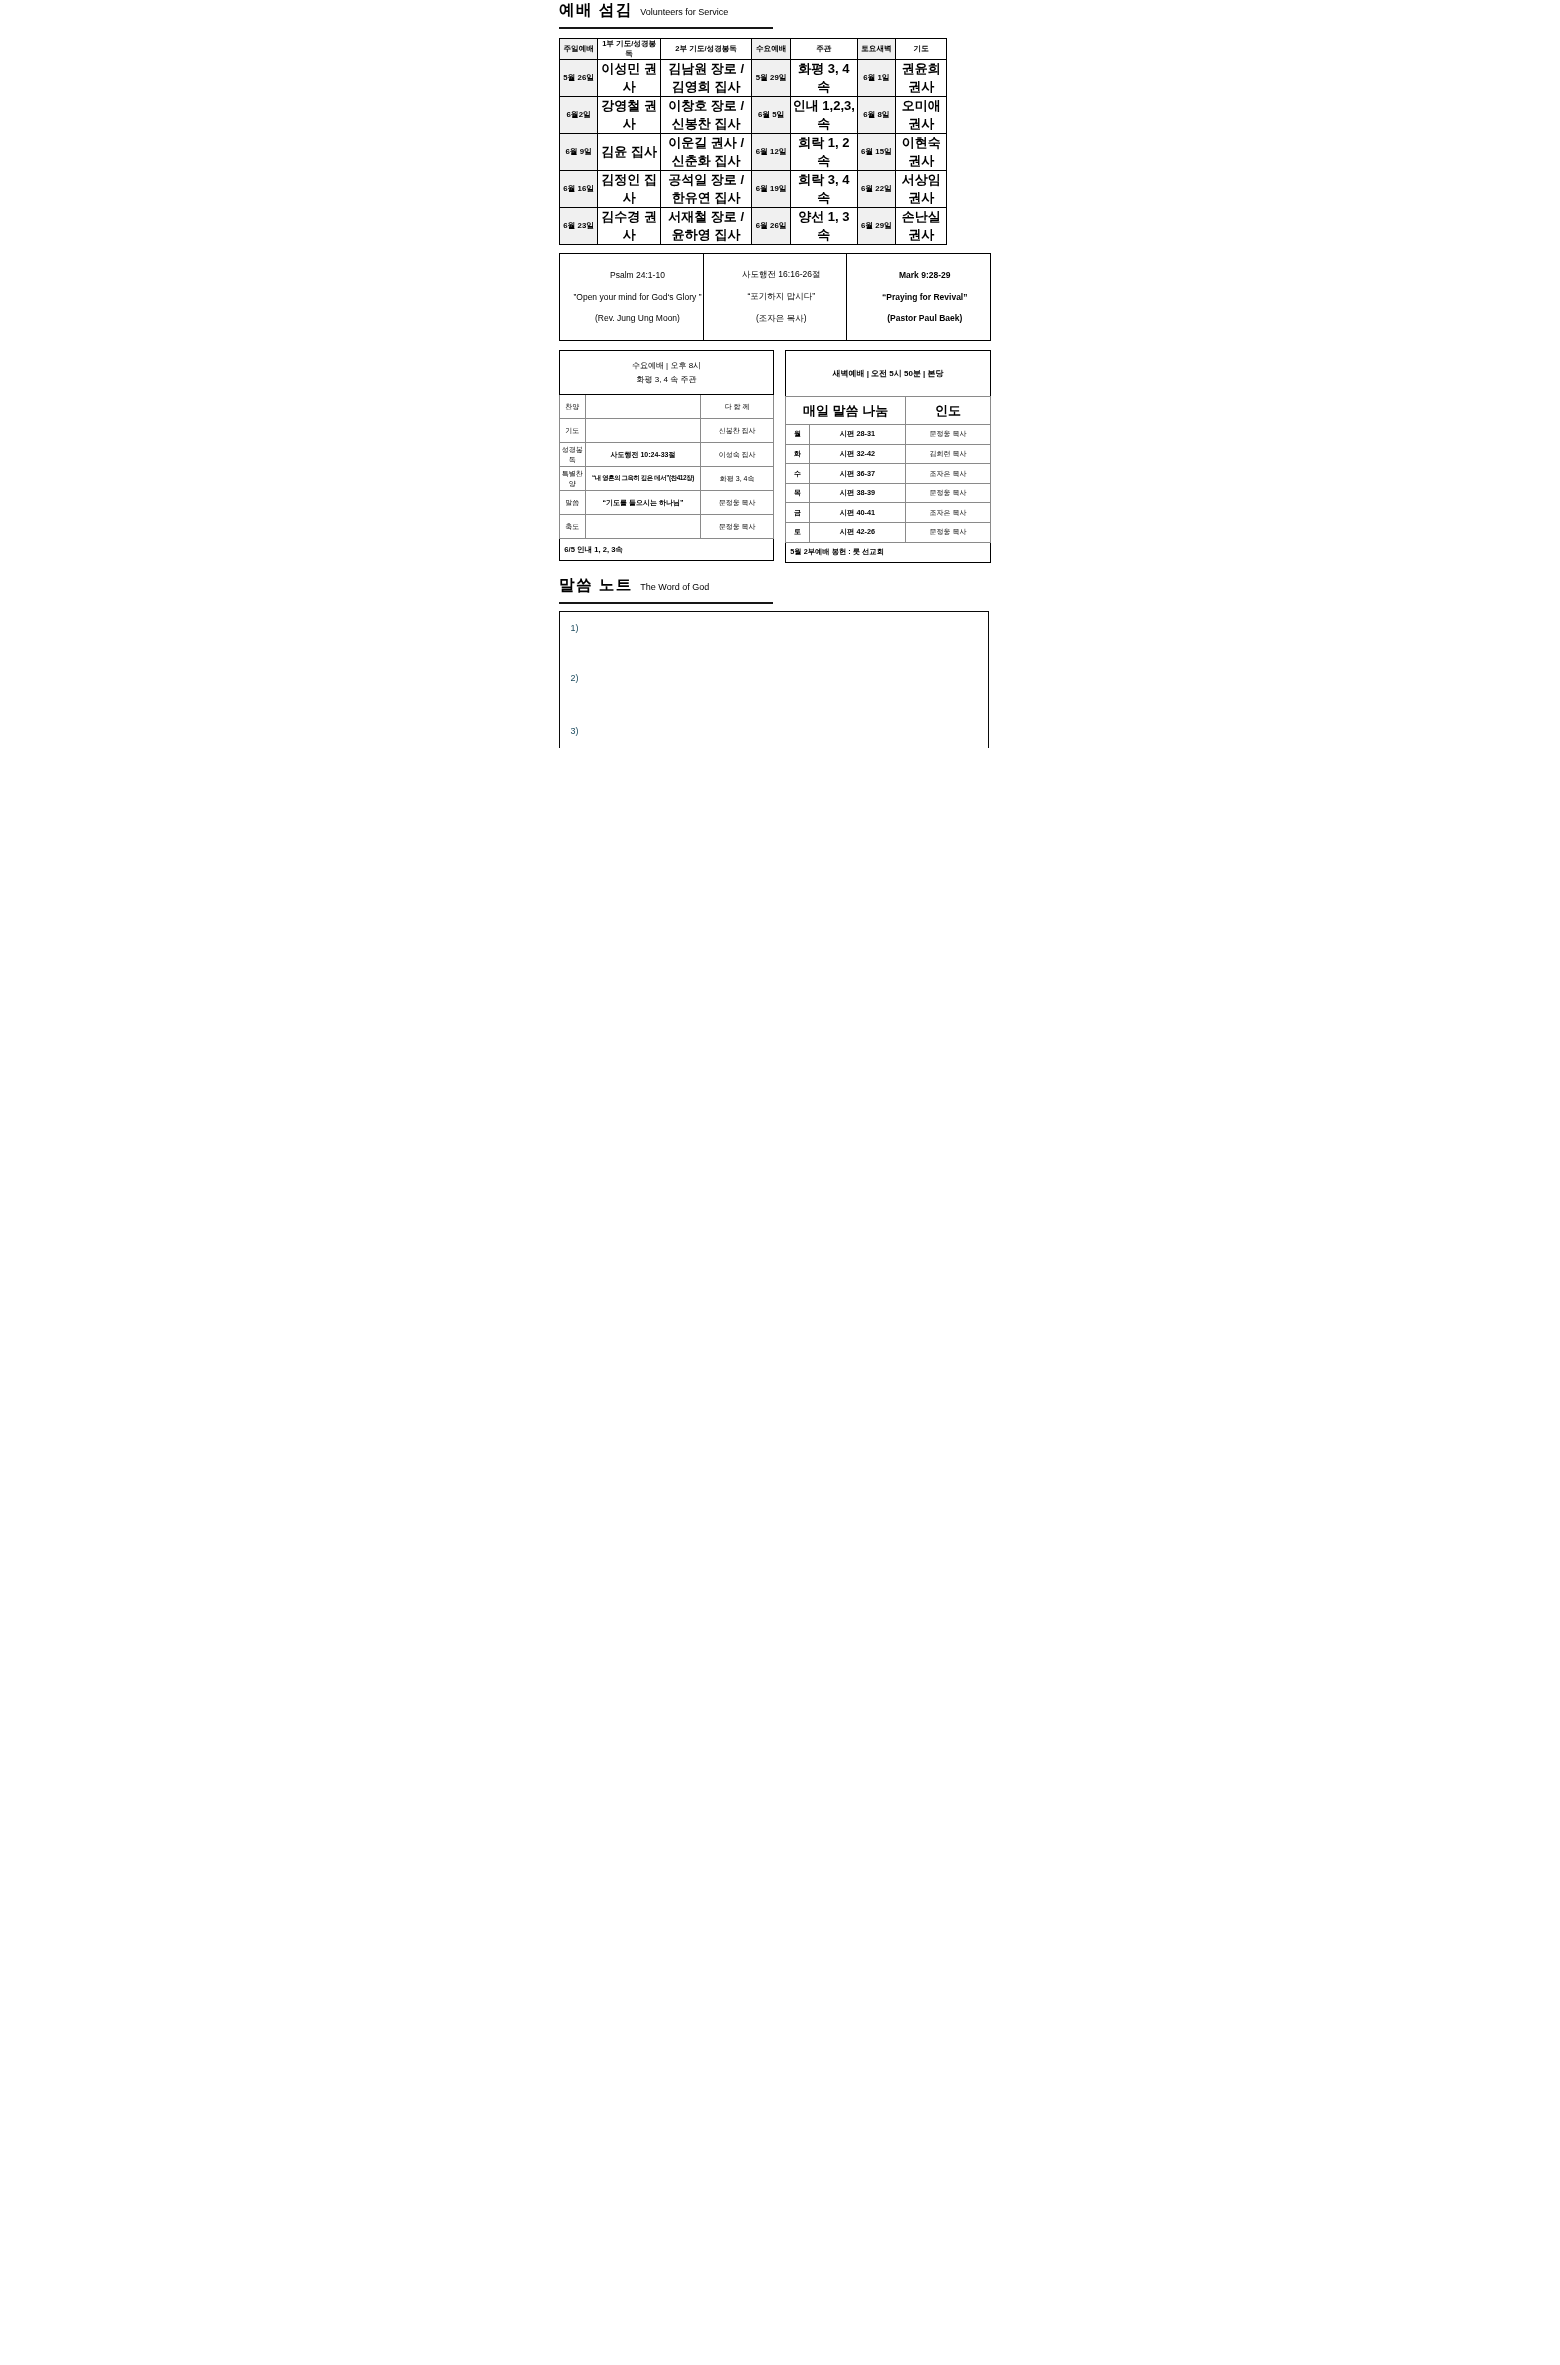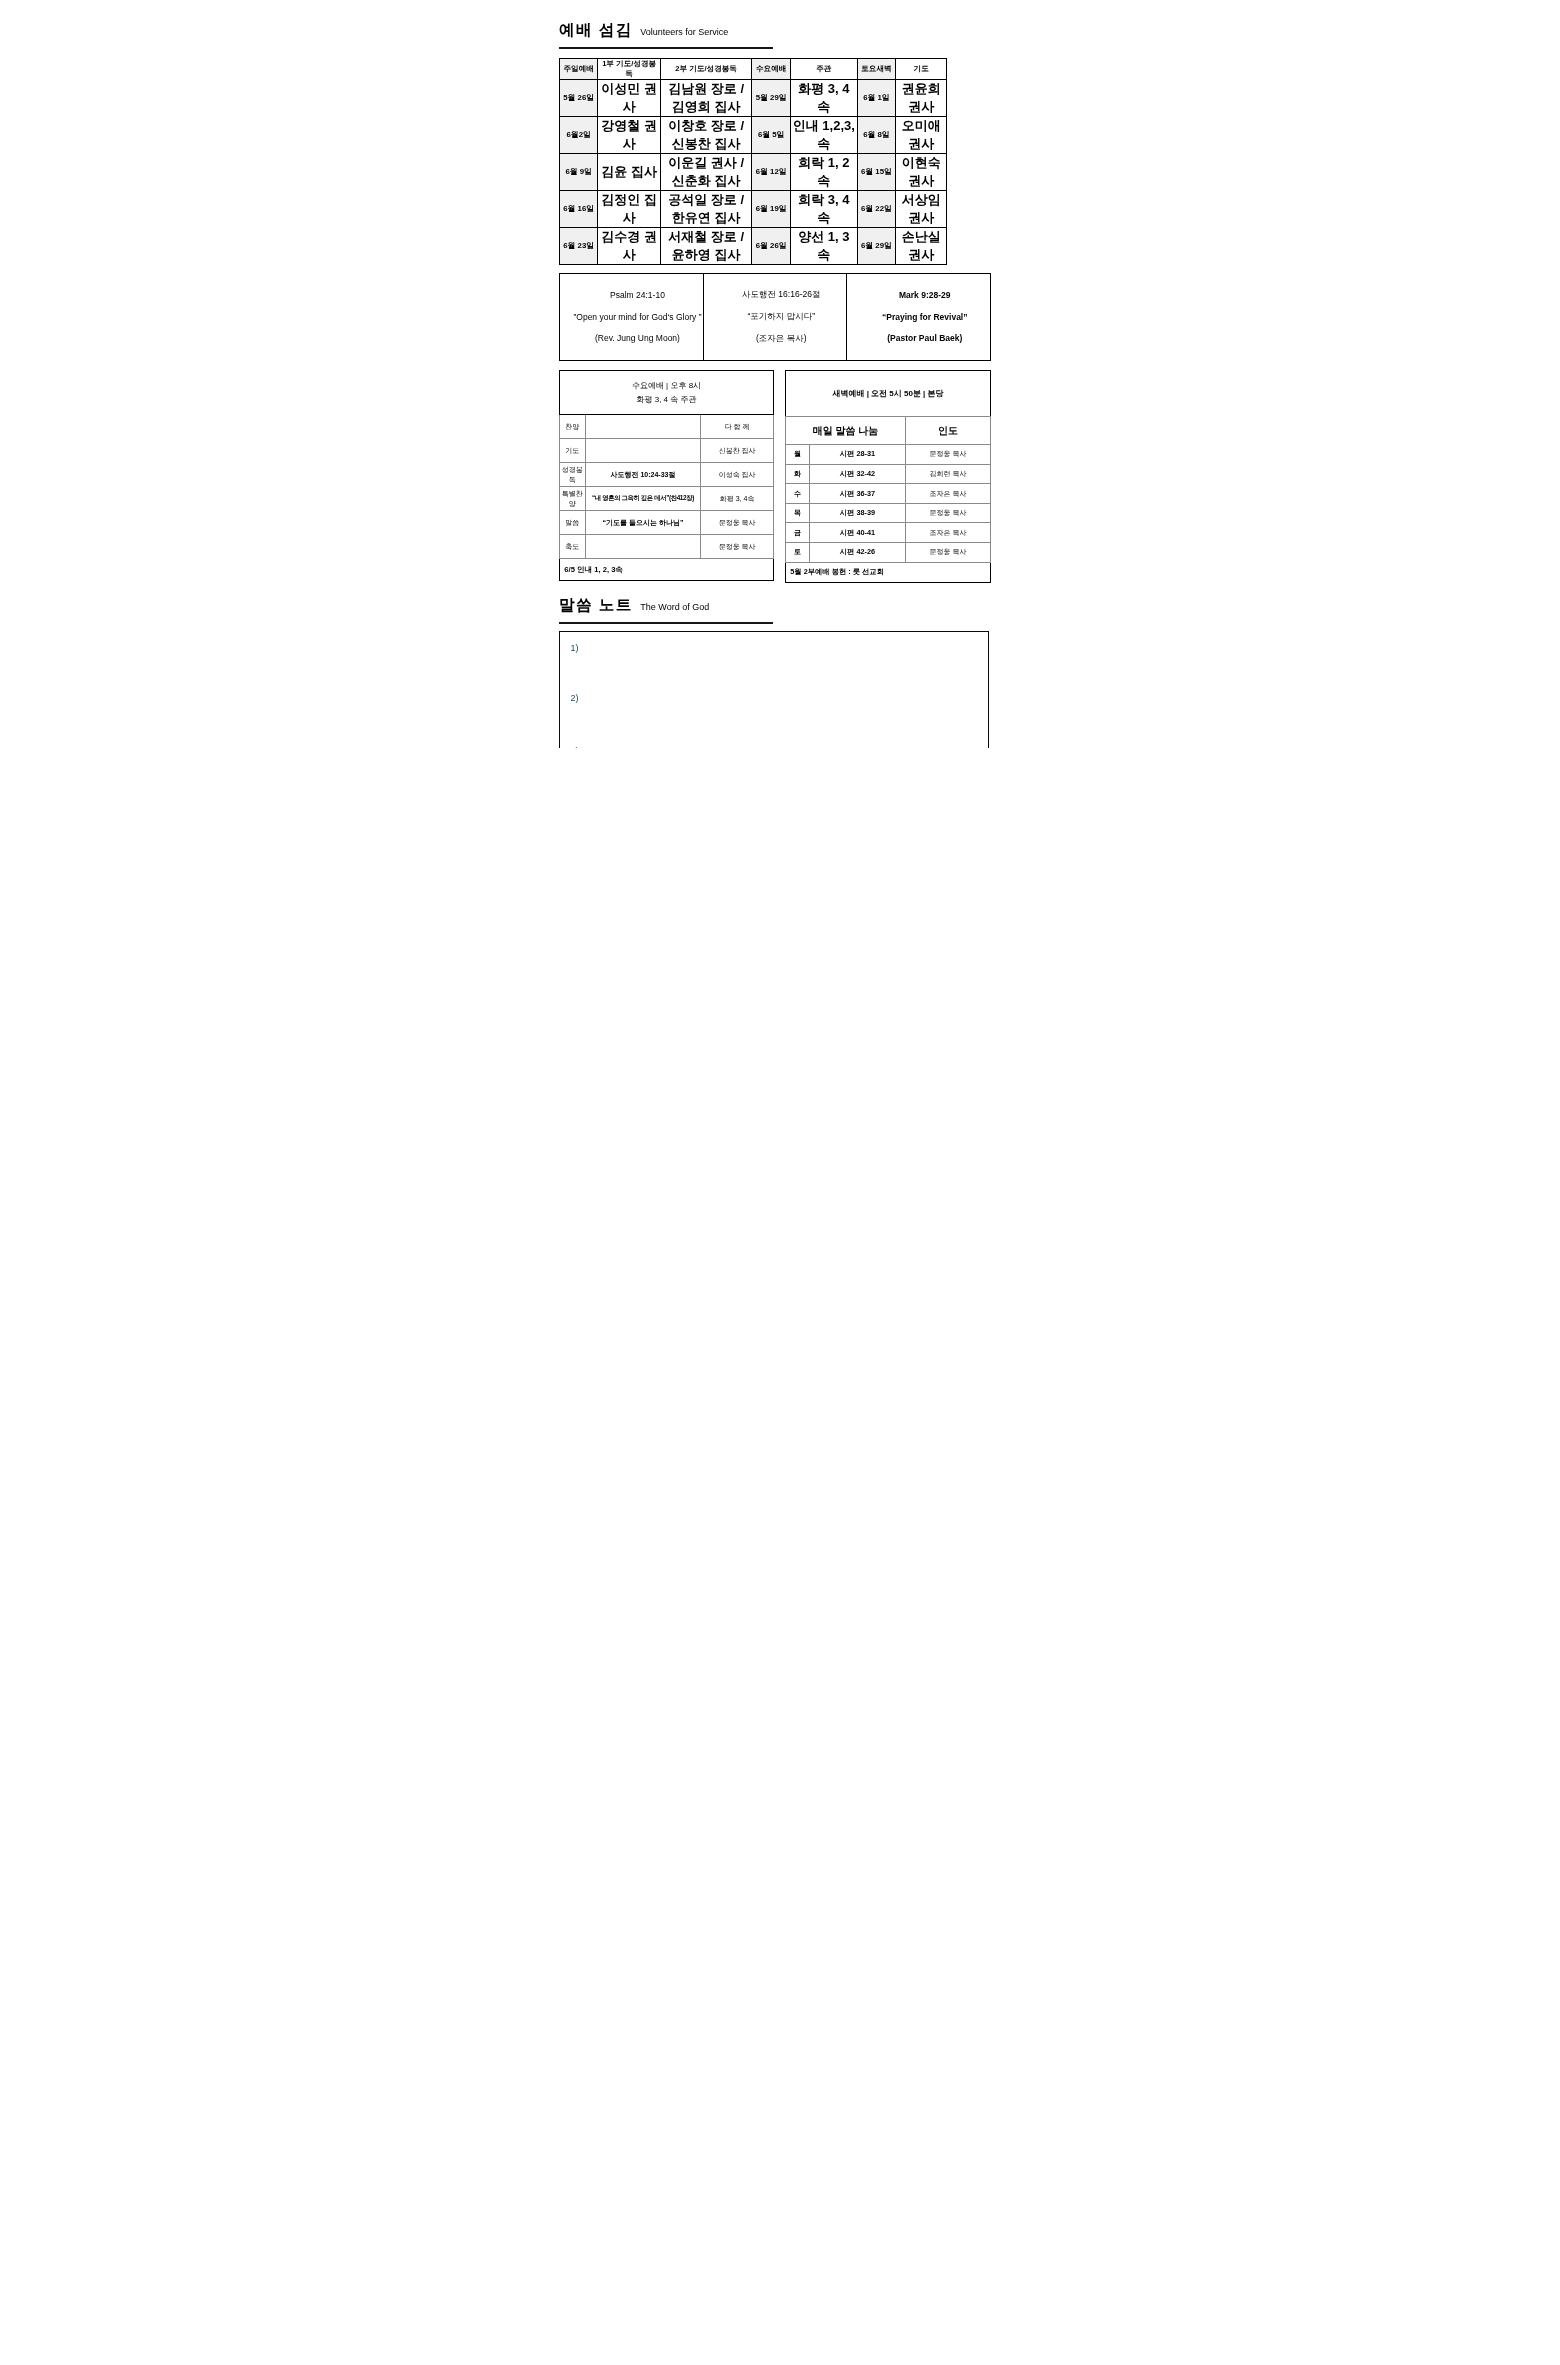--- a/index.html
+++ b/index.html
@@ -2,21 +2,21 @@
 <html style="font-size:7.6px"><head>
 <meta charset="utf-8">
 <style>
   html,body{margin:0;padding:0;background:#ffffff;}
   body{font-family:"Liberation Sans","DejaVu Sans",sans-serif;color:#000;}
   .page{position:relative;width:484px;height:748px;background:#fff;margin:0 auto;overflow:hidden;}
   .content{padding:0 21px;}
 
   
   .heading{margin:0;}
-  .heading1{padding-top:20px;}
+  .heading1{}
   .heading2{padding-top:12.3px;}
   .heading-row{display:flex;align-items:baseline;gap:7.6px;}
   .h-ko{font-size:15.6px;font-weight:800;letter-spacing:1.4px;}
   .h-en{font-size:9px;font-weight:400;letter-spacing:0;}
   .h-line{width:214px;height:1.9px;background:#161616;margin-top:5.7px;}
 
   
   table{border-collapse:collapse;table-layout:fixed;}
   td,th{overflow:hidden;}
 
@@ -47,21 +47,21 @@
   .wed-head div{margin:2.8px 0;}
   .wed-table tbody td{height:21px;font-size:7px;}
   .wed-label{font-weight:500;}
   .wed-content{font-weight:700;}
   .wed-content.tight{font-size:6.4px;letter-spacing:-0.4px;}
   .wed-table td.wed-foot{height:19.4px;text-align:left;padding-left:4.3px;font-weight:700;font-size:7.6px;border:0.5px solid #000;border-top:0.5px solid #8a8a8a;}
 
   .dawn-table{width:206px;border:1.4px solid #000;}
   .dawn-table td{border:0.5px solid #8a8a8a;vertical-align:middle;text-align:center;}
   .dawn-table td.dawn-head{border:0.5px solid #000;border-bottom:0.5px solid #8a8a8a;height:43px;font-weight:700;font-size:8px;}
-  .dawn-table tr.dawn-sub td{height:25px;font-weight:700;font-size:10px;}
+  .dawn-table tr.dawn-sub td{height:25px;font-weight:700;font-size:13px;}
   .dawn-table tbody td{height:16.6px;}
   .dawn-day{font-weight:700;font-size:7px;}
   .dawn-scripture{font-weight:700;font-size:7.3px;}
   .dawn-person{font-weight:400;font-size:7px;}
   .dawn-table td.dawn-foot{height:17px;text-align:left;padding-left:4.3px;font-weight:700;font-size:7.3px;border:0.5px solid #000;border-top:0.5px solid #8a8a8a;}
 
   
   .notes-box{position:relative;width:428px;height:137px;border:1.4px solid #0a0a0a;margin-top:7.6px;}
   .note-num{position:absolute;left:10.4px;font-size:9px;font-weight:500;color:#1b4a5e;}
   .note-1{top:10.4px;}

